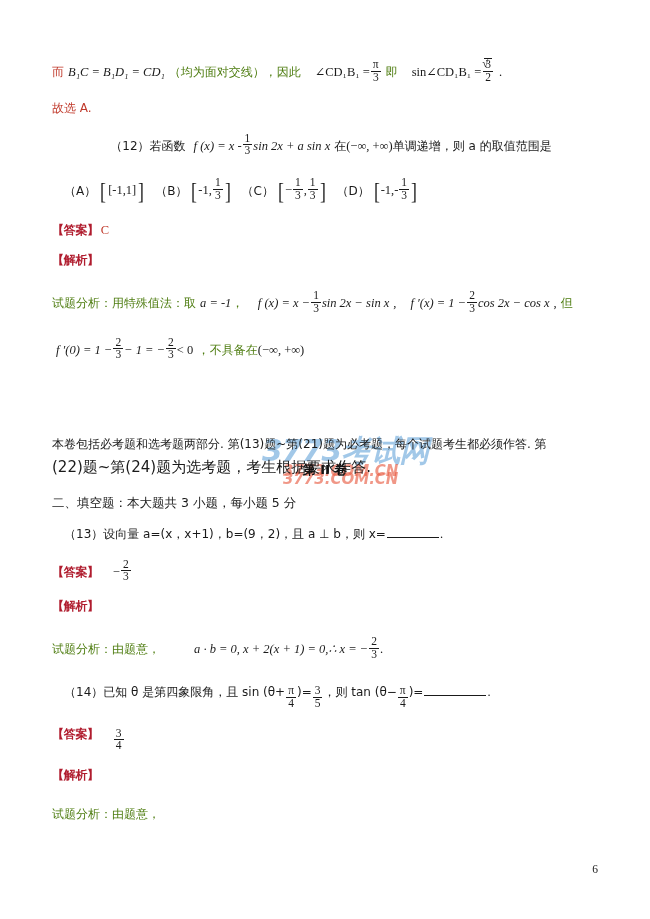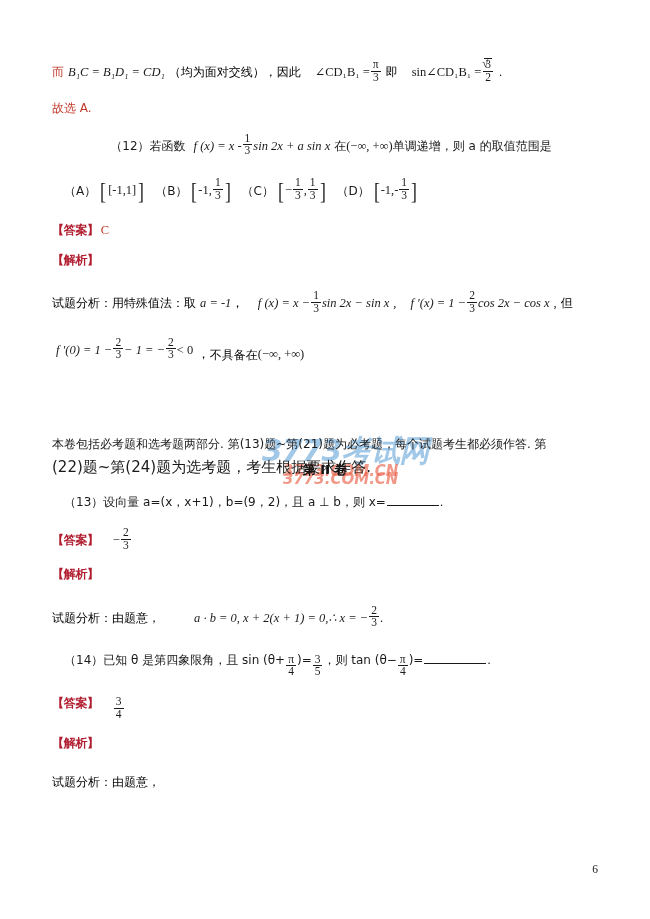--- a/index.html
+++ b/index.html
@@ -30,21 +30,21 @@
     align-items:baseline;
     flex-wrap:wrap;
     font-size:12.5px;
     line-height:1.25;
     margin:0;
   }
   .blk{ margin-bottom:14px; }
 
   .red{ color:#c0392b; }
   .redhead{ color:#b01c2e; font-weight:bold; letter-spacing:-0.3px;}
-  .pink{ color:#000000; }
+  .pink{ color:#4d7c0f; }
   .black{ color:#1a1a1a; }
 
   .cn{ font-family:"DejaVu Sans","Liberation Sans",sans-serif; font-size:12px;}
   .math{
     font-family:"Liberation Serif","DejaVu Serif",serif;
     font-style:italic;
     font-size:12.5px;
     white-space:nowrap;
   }
   .up{ font-style:normal; }
@@ -299,21 +299,21 @@
           <span class="num">2</span>
           <span class="den">3</span>
         </span>
         <span class="math">cos 2x − cos x</span>
       </span>
       <span class="black">,</span>
       <span class="sp4"></span>
       <span class="cn pink">但</span>
     </div>
 
-    <div class="row blk" style="margin-bottom:30px;align-items:flex-end;">
+    <div class="row blk" style="margin-bottom:30px;">
       <span class="eqwrap">
         <span class="math">f ′(0) = 1 −</span>
         <span class="frac">
           <span class="num">2</span>
           <span class="den">3</span>
         </span>
         <span class="math">− 1 = −</span>
         <span class="frac">
           <span class="num">2</span>
           <span class="den">3</span>
@@ -327,20 +327,23 @@
 
     <div style="height:44px;"></div>
 
     <div class="row" style="margin-bottom:6px;">
       <span class="cn" style="font-size:12px;">本卷包括必考题和选考题两部分. 第(13)题~第(21)题为必考题，每个试题考生都必须作答. 第</span>
     </div>
     <div class="row blk" style="margin-bottom:18px;">
       <span class="cn" style="font-size:15px;">(22)题~第(24)题为选考题，考生根据要求作答.</span>
     </div>
 
+    <div class="row blk" style="margin-bottom:16px;">
+      <span class="cn" style="font-size:12.5px;">二、填空题：本大题共 3 小题，每小题 5 分</span>
+    </div>
 
     <div class="row blk indent" style="margin-bottom:18px;">
       <span class="cn">（13）</span>
       <span class="cn">设向量 a=(x，x+1)，b=(9，2)，且 a ⊥ b，则 x=</span>
       <span class="blank"></span>
       <span class="black">.</span>
     </div>
 
     <div class="row blk" style="margin-bottom:14px;">
       <span class="cn redhead">【答案】</span>

